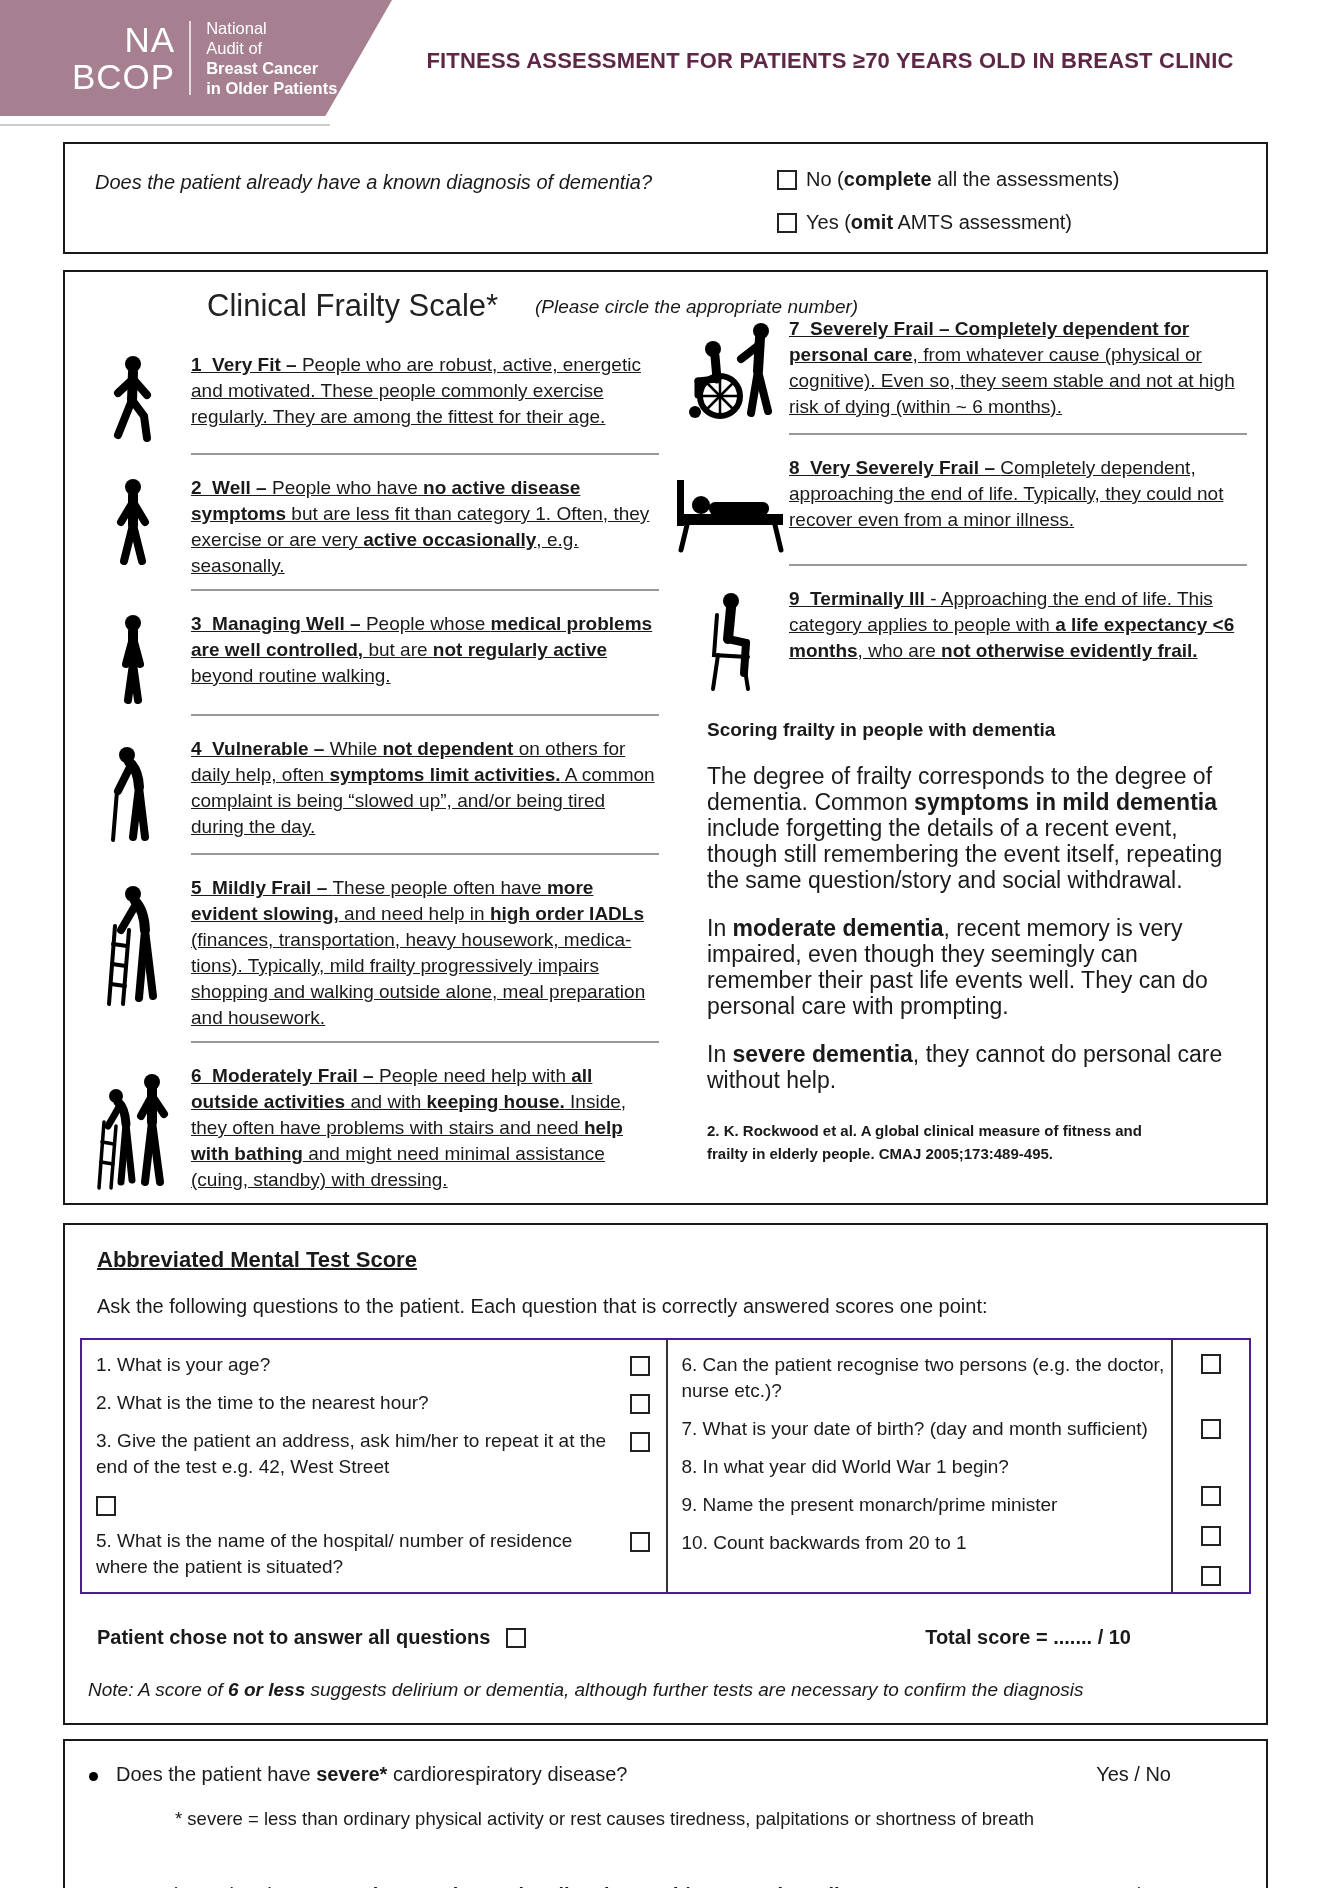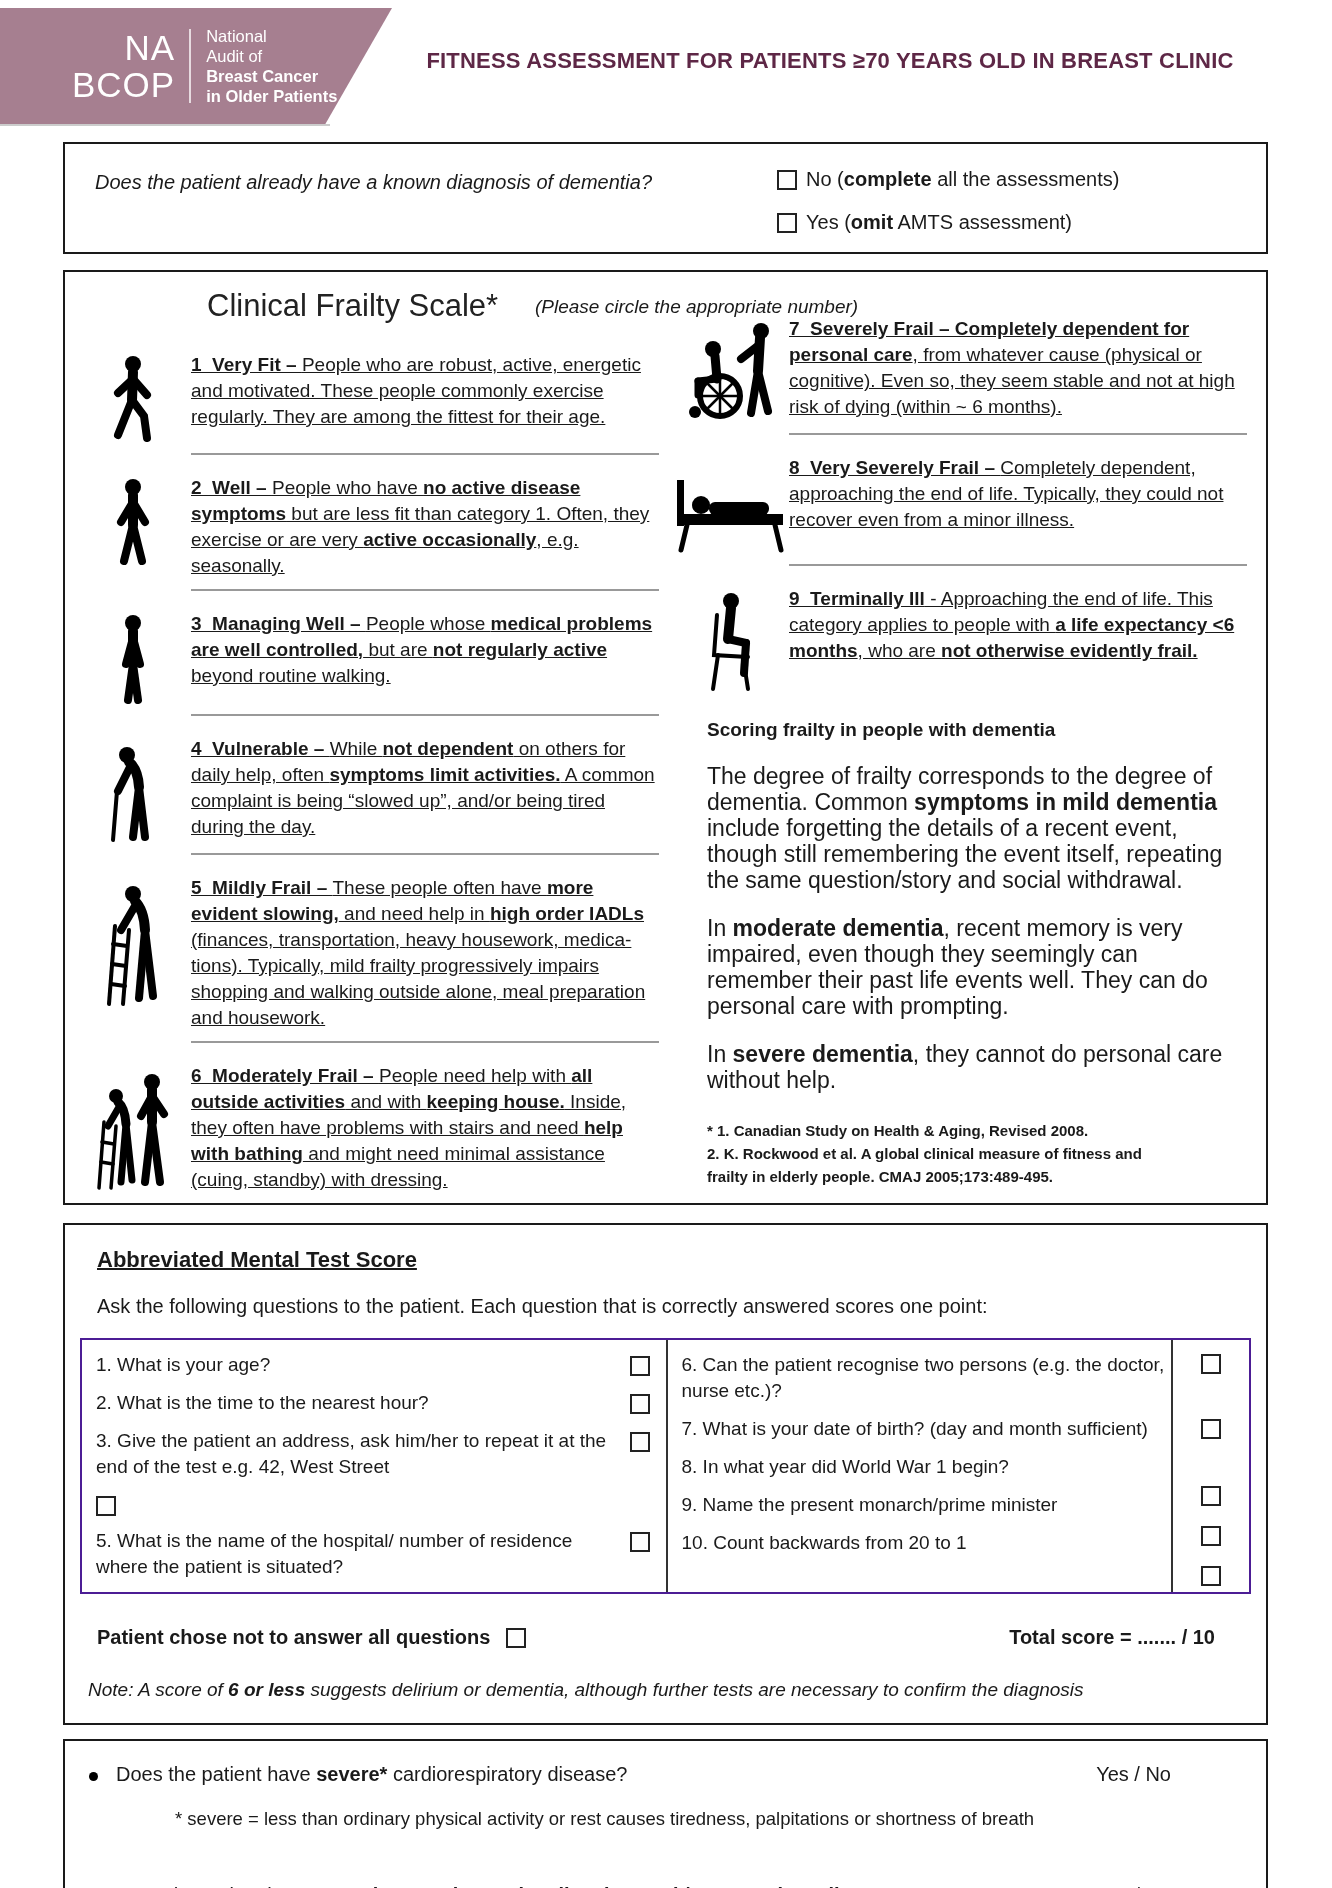--- a/index.html
+++ b/index.html
@@ -6,21 +6,21 @@
   html,body { background:#ffffff; }
   body {
     width:1332px; height:1888px; position:relative; overflow:hidden;
     font-family:"Liberation Sans", sans-serif; color:#1a1a1a;
   }
   .b { font-weight:bold; }
 
   
   .header { position:relative; height:118px; }
   .logo {
-    position:absolute; left:0; top:8px; width:392px; height:116px;
+    position:absolute; left:0; top:0; width:392px; height:116px;
     background:#a67f90; clip-path:polygon(0 0,100% 0,83% 100%,0 100%);
     display:flex; align-items:center; padding-left:72px;
   }
   .logo-text { color:#fff; text-align:right; font-size:35px; line-height:37px; letter-spacing:1px; }
   .logo-div { width:2px; height:74px; background:#e7dbe0; margin:0 15px 0 14px; }
   .logo-tag { color:#fff; font-size:16.5px; line-height:20px; }
   .logo-shadow { position:absolute; left:0; top:124px; width:330px; height:2px; background:#cccccc; }
   .page-title {
     position:absolute; left:392px; right:64px; top:48px; text-align:center;
     font-size:22px; font-weight:bold; color:#5e2746; letter-spacing:0.2px;
@@ -65,21 +65,21 @@
   .amts-q { flex:1; font-size:19px; line-height:26px; padding-right:6px; }
   .amts-row .cb { margin:4px 16px 0 0; }
   .amts-rightwrap { width:50%; border-left:2px solid #333; display:flex; align-items:stretch; }
   .amts-rq { flex:1; padding:6px 0; }
   .amts-rrow { padding:6px 0 6px 14px; display:flex; }
   .amts-cbcol { width:78px; border-left:2px solid #333; display:flex; flex-direction:column; align-items:center; padding-top:14px; }
   .amts-cbcol .cb:nth-child(2) { margin-top:45px; }
   .amts-cbcol .cb:nth-child(3) { margin-top:47px; }
   .amts-cbcol .cb:nth-child(4) { margin-top:20px; }
   .amts-cbcol .cb:nth-child(5) { margin-top:20px; }
-  .amts-footer { display:flex; justify-content:space-between; align-items:center; margin:32px 36px 0 17px; }
+  .amts-footer { display:flex; justify-content:space-between; align-items:center; margin:32px 120px 0 17px; }
   .amts-noanswer { display:flex; align-items:center; gap:16px; font-size:20px; font-weight:bold; }
   .amts-total { font-size:20px; font-weight:bold; }
   .amts-note { font-style:italic; font-size:19px; margin:30px 0 6px 8px; }
 
   
   .box4 { margin-top:14px; padding:22px 0 26px 20px; }
   .brow { display:flex; align-items:flex-start; padding-right:95px; }
   .bdot { width:9px; height:9px; border-radius:50%; background:#000; margin:9px 0 0 4px; flex:none; }
   .btext { flex:1; font-size:20px; margin-left:18px; }
   .byn { font-size:20px; flex:none; }
@@ -331,21 +331,20 @@
         </div>
         <div class="cfs-text"><span class="b">9&nbsp; Terminally Ill</span><span> - Approaching the end of life. This category applies to people with </span><span class="b">a life expectancy &lt;6 months</span><span>, who are </span><span class="b">not otherwise evidently frail.</span></div>
       </div>
       <div class="scoring">
         <div class="scoring-h">Scoring frailty in people with dementia</div>
         <div class="scoring-p"><span>The degree of frailty corresponds to the degree of dementia. Common </span><span class="b">symptoms in mild dementia</span><span> include forgetting the details of a recent event, though still remembering the event itself, repeating the same question/story and social withdrawal.</span></div>
         <div class="scoring-p"><span>In </span><span class="b">moderate dementia</span><span>, recent memory is very impaired, even though they seemingly can remember their past life events well. They can do personal care with prompting.</span></div>
         <div class="scoring-p"><span>In </span><span class="b">severe dementia</span><span>, they cannot do personal care without help.</span></div>
       </div>
       <div class="refs">
-        <div>* 1. Canadian Study on Health &amp; Aging, Revised 2008.</div>
         <div>2. K. Rockwood et al. A global clinical measure of fitness and</div>
         <div>frailty in elderly people. CMAJ 2005;173:489-495.</div>
       </div>
     </div>
   </div>
 </div>
 
 <div class="box box3">
   <div class="amts-title">Abbreviated Mental Test Score</div>
   <div class="amts-intro">Ask the following questions to the patient.  Each question that is correctly answered scores one point:</div>

